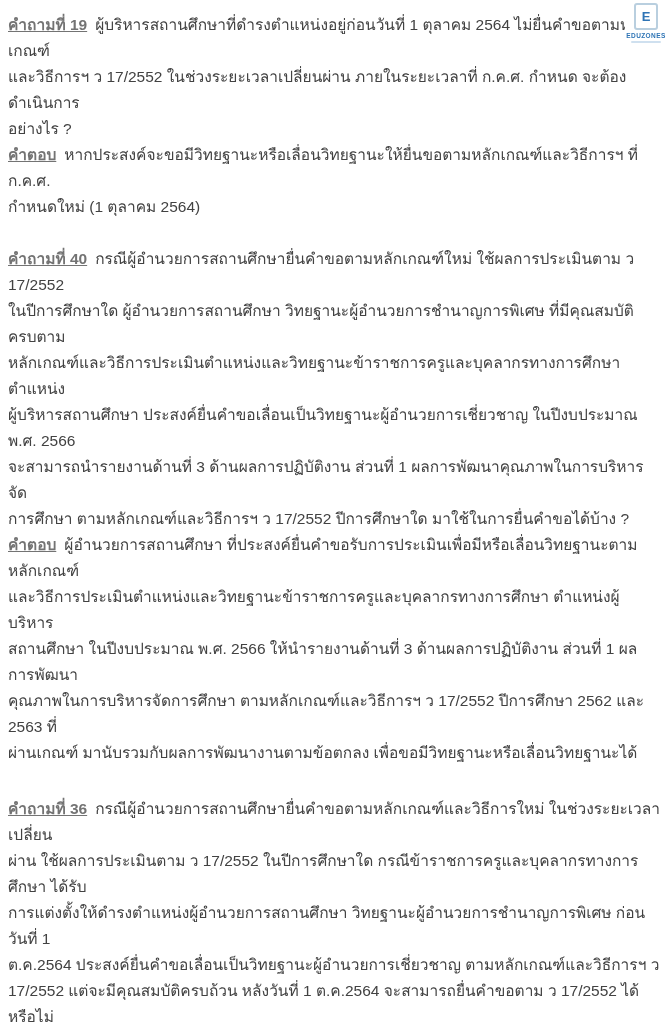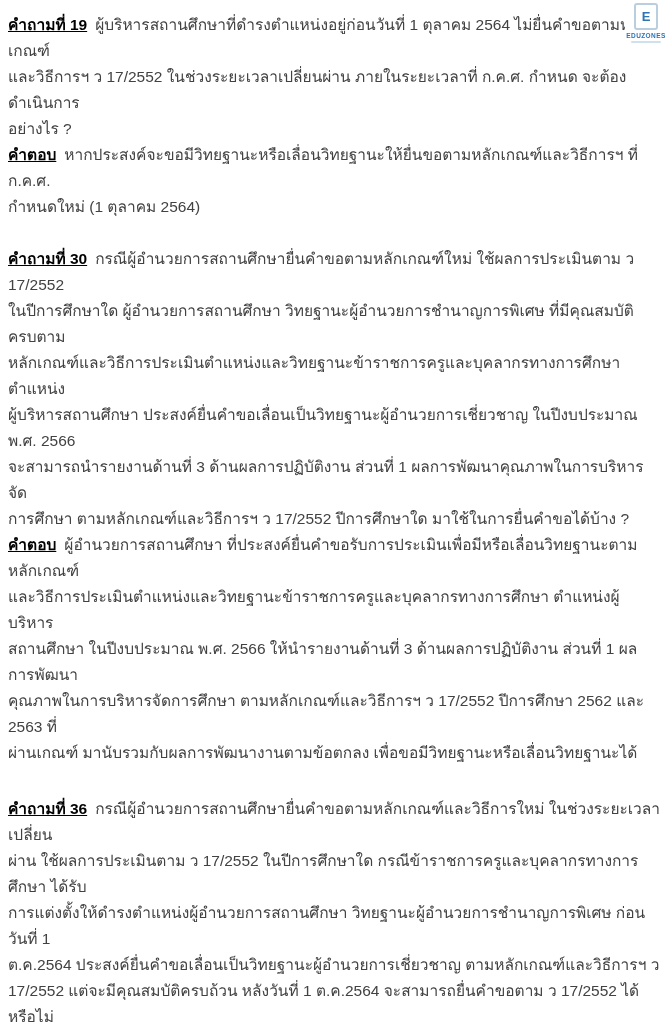--- a/index.html
+++ b/index.html
@@ -25,21 +25,21 @@
   .qa-block { margin: 0; }
   .qa-block .para {
     margin: 0;
     font-size: 15.5px;
     line-height: 26px;
     color: #424242;
   }
   .lbl {
     font-weight: bold;
     text-decoration: underline;
-    color: #000000;
+    color: #737373;
     margin-right: 8px;
     white-space: nowrap;
   }
   .txt {
     white-space: pre-line;
   }
   .gap-a { height: 26px; }
   .gap-b { height: 30px; }
 
   
@@ -97,21 +97,21 @@
     <p class="para"><span class="lbl">คำถามที่ 19</span><span class="txt">ผู้บริหารสถานศึกษาที่ดำรงตำแหน่งอยู่ก่อนวันที่ 1 ตุลาคม 2564 ไม่ยื่นคำขอตามหลักเกณฑ์
 และวิธีการฯ ว 17/2552 ในช่วงระยะเวลาเปลี่ยนผ่าน ภายในระยะเวลาที่ ก.ค.ศ. กำหนด จะต้องดำเนินการ
 อย่างไร ?</span></p>
     <p class="para"><span class="lbl">คำตอบ</span><span class="txt">หากประสงค์จะขอมีวิทยฐานะหรือเลื่อนวิทยฐานะให้ยื่นขอตามหลักเกณฑ์และวิธีการฯ ที่ ก.ค.ศ.
 กำหนดใหม่ (1 ตุลาคม 2564)</span></p>
   </section>
 
   <div class="gap-a"></div>
 
   <section class="qa-block">
-    <p class="para"><span class="lbl">คำถามที่ 30</span><span class="txt">กรณีผู้อำนวยการสถานศึกษายื่นคำขอตามหลักเกณฑ์ใหม่ ใช้ผลการประเมินตาม ว 17/2552
+    <p class="para"><span class="lbl">คำถามที่ 40</span><span class="txt">กรณีผู้อำนวยการสถานศึกษายื่นคำขอตามหลักเกณฑ์ใหม่ ใช้ผลการประเมินตาม ว 17/2552
 ในปีการศึกษาใด ผู้อำนวยการสถานศึกษา วิทยฐานะผู้อำนวยการชำนาญการพิเศษ ที่มีคุณสมบัติครบตาม
 หลักเกณฑ์และวิธีการประเมินตำแหน่งและวิทยฐานะข้าราชการครูและบุคลากรทางการศึกษา ตำแหน่ง
 ผู้บริหารสถานศึกษา ประสงค์ยื่นคำขอเลื่อนเป็นวิทยฐานะผู้อำนวยการเชี่ยวชาญ ในปีงบประมาณ พ.ศ. 2566
 จะสามารถนำรายงานด้านที่ 3 ด้านผลการปฏิบัติงาน ส่วนที่ 1 ผลการพัฒนาคุณภาพในการบริหารจัด
 การศึกษา ตามหลักเกณฑ์และวิธีการฯ ว 17/2552 ปีการศึกษาใด มาใช้ในการยื่นคำขอได้บ้าง ?</span></p>
     <p class="para"><span class="lbl">คำตอบ</span><span class="txt">ผู้อำนวยการสถานศึกษา ที่ประสงค์ยื่นคำขอรับการประเมินเพื่อมีหรือเลื่อนวิทยฐานะตามหลักเกณฑ์
 และวิธีการประเมินตำแหน่งและวิทยฐานะข้าราชการครูและบุคลากรทางการศึกษา ตำแหน่งผู้บริหาร
 สถานศึกษา ในปีงบประมาณ พ.ศ. 2566 ให้นำรายงานด้านที่ 3 ด้านผลการปฏิบัติงาน ส่วนที่ 1 ผลการพัฒนา
 คุณภาพในการบริหารจัดการศึกษา ตามหลักเกณฑ์และวิธีการฯ ว 17/2552 ปีการศึกษา 2562 และ 2563 ที่
 ผ่านเกณฑ์ มานับรวมกับผลการพัฒนางานตามข้อตกลง เพื่อขอมีวิทยฐานะหรือเลื่อนวิทยฐานะได้</span></p>

